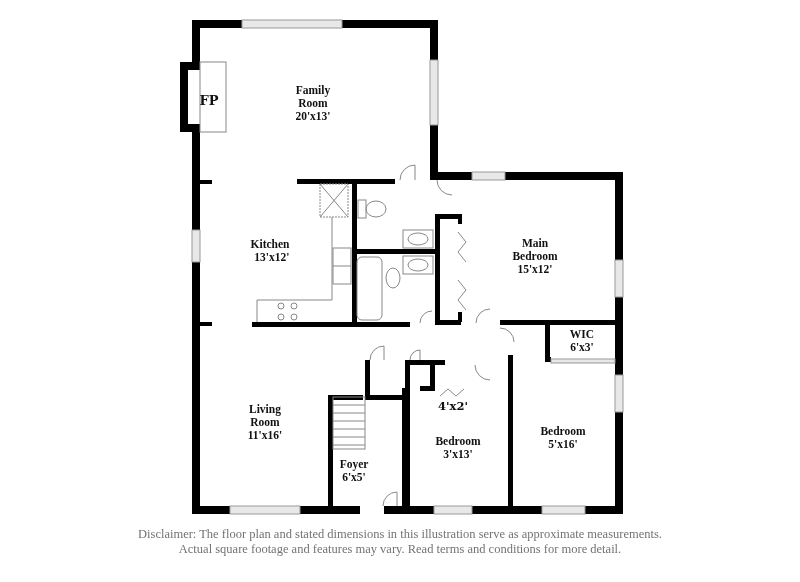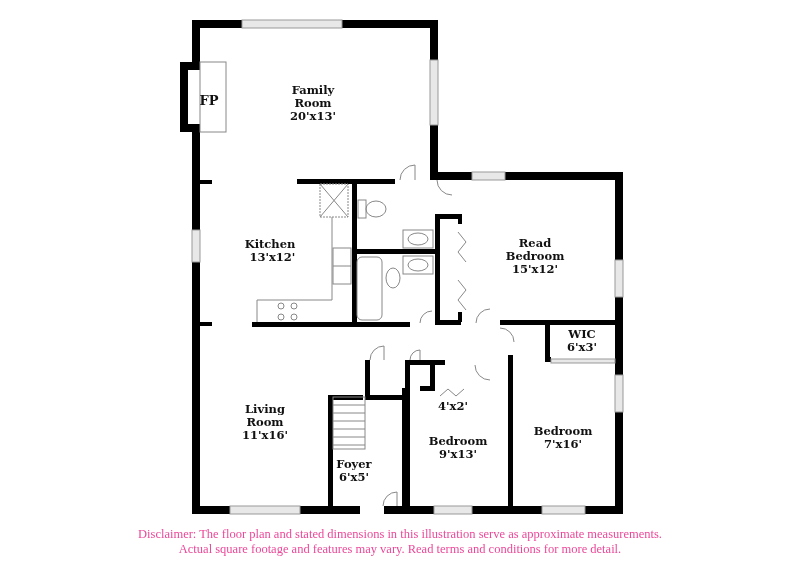--- a/index.html
+++ b/index.html
@@ -1,20 +1,20 @@
 <!DOCTYPE html>
 <html><head>
 <meta charset="utf-8">
 <style>
   html,body{margin:0;padding:0;background:#fff;}
   body{width:800px;height:582px;position:relative;overflow:hidden;font-family:"DejaVu Serif","Liberation Serif",serif;}
   #plan{position:absolute;left:0;top:0;width:800px;height:582px;}
   .lbl{position:absolute;text-align:center;font-family:"DejaVu Serif","Liberation Serif",serif;font-weight:bold;color:#111;font-size:11.5px;line-height:13px;transform:translateX(-50%);white-space:nowrap;}
-  .lbl span{display:block;}
-  .disc{position:absolute;left:0;width:800px;text-align:center;font-family:"Liberation Serif","DejaVu Serif",serif;font-size:12.5px;color:#ec4899;line-height:15px;}
+  .lbl span{display:block;font-family:Liberation Serif, serif;}
+  .disc{position:absolute;left:0;width:800px;text-align:center;font-family:"Liberation Serif","DejaVu Serif",serif;font-size:12.5px;color:#737373;line-height:15px;}
 </style>
 </head>
 <body>
 
 <svg id="plan" viewBox="0 0 800 582" xmlns="http://www.w3.org/2000/svg">
   <g fill="#000">
 
     <rect x="192" y="20" width="50" height="8"></rect>
     <rect x="342" y="20" width="96" height="8"></rect>
 
@@ -135,41 +135,41 @@
   <span>Family</span>
   <span>Room</span>
   <span>20'x13'</span>
 </div>
 <div class="lbl" style="left:209px;top:94px;font-size:13px;">FP</div>
 <div class="lbl" style="left:270px;top:238px;text-align:right;">
   <span>Kitchen</span>
   <span>13'x12'</span>
 </div>
 <div class="lbl" style="left:535px;top:237px;">
-  <span>Read</span>
+  <span>Main</span>
   <span>Bedroom</span>
   <span>15'x12'</span>
 </div>
 <div class="lbl" style="left:582px;top:328px;text-align:center;">
   <span>WIC</span>
   <span>6'x3'</span>
 </div>
 <div class="lbl" style="left:453px;top:371px;margin-top:29px;">4'x2'</div>
 <div class="lbl" style="left:265px;top:403px;">
   <span>Living</span>
   <span>Room</span>
   <span>11'x16'</span>
 </div>
 <div class="lbl" style="left:354px;top:458px;">
   <span>Foyer</span>
   <span>6'x5'</span>
 </div>
 <div class="lbl" style="left:458px;top:435px;">
   <span>Bedroom</span>
-  <span>9'x13'</span>
+  <span>3'x13'</span>
 </div>
 <div class="lbl" style="left:563px;top:425px;">
   <span>Bedroom</span>
-  <span>7'x16'</span>
+  <span>5'x16'</span>
 </div>
 
 <div class="disc" style="top:527px;">Disclaimer: The floor plan and stated dimensions in this illustration serve as approximate measurements.</div>
 <div class="disc" style="top:542px;">Actual square footage and features may vary. Read terms and conditions for more detail.</div>
 
 </body></html>

